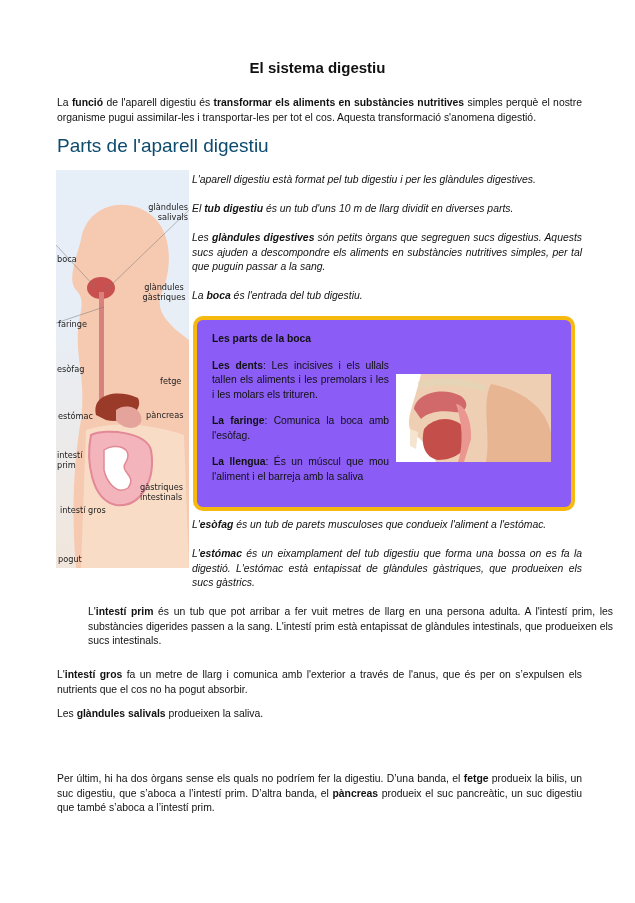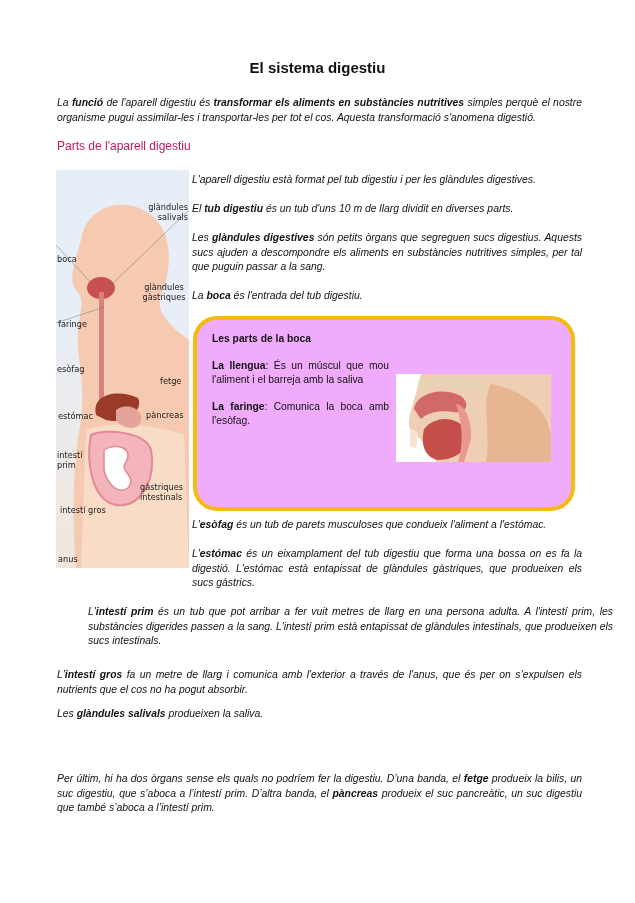--- a/index.html
+++ b/index.html
@@ -1,27 +1,27 @@
 <!DOCTYPE html>
 <html><head>
   <meta charset="utf-8">
   <style>
     html, body { margin: 0; padding: 0; background: #ffffff; }
     body { width: 635px; height: 903px; position: relative; overflow: hidden;
       font-family: "Liberation Sans", sans-serif; color: #111; font-size: 10.4px; line-height: 14.6px; }
     .abs { position: absolute; }
     .title { left: 0; width: 635px; top: 61px; text-align: center; font-size: 15px; font-weight: bold; }
-    .para { left: 57px; width: 525px; text-align: justify; font-style: italic; }
+    .para { left: 57px; width: 525px; text-align: justify; }
     .right { left: 192px; width: 390px; text-align: justify; font-style: italic; }
-    .h2 { left: 57px; top: 139px; font-size: 12px; color: #be185d; }
+    .h2 { left: 57px; top: 139px; font-size: 19px; color: #0c4a6e; }
     b { font-weight: bold; }
     .anat { left: 56px; top: 170px; width: 133px; height: 398px; overflow: hidden;
       background: linear-gradient(180deg, #e6eef8 0%, #e8eef6 40%, #f1e6dc 100%); }
     .lbl { position: absolute; font-size: 8.2px; line-height: 10px; color: #222; font-family: "DejaVu Sans", sans-serif; }
-    .box { left: 193px; top: 316px; width: 374px; height: 187px; border: 4px solid #f5b90f; border-radius: 24px; background: #f0abfc; }
+    .box { left: 193px; top: 316px; width: 374px; height: 187px; border: 4px solid #f5b90f; border-radius: 10px; background: #8b5cf6; }
     .box-inner { position: absolute; left: 15px; top: 12px; width: 177px; font-size: 10.3px; line-height: 14.5px; text-align: justify; }
     .box-inner p { margin: 0 0 12px 0; }
     .head { left: 396px; top: 374px; width: 155px; height: 88px; overflow: hidden; }
   </style>
 </head>
 <body>
 
 <div class="abs title">El sistema digestiu</div>
 
 <div class="abs para" style="top:96px;"><span>La </span><b>funció</b><span> de l'aparell digestiu és </span><b>transformar els aliments en substàncies nutritives</b><span> simples perquè el nostre organisme pugui assimilar-les i transportar-les per tot el cos. Aquesta transformació s'anomena digestió.</span></div>
@@ -46,33 +46,34 @@
   <span class="lbl" style="left:1px;top:84px;">boca</span>
   <span class="lbl" style="left:84px;top:112px;text-align:center;width:48px;">glàndules gàstriques</span>
   <span class="lbl" style="left:2px;top:149px;">faringe</span>
   <span class="lbl" style="left:1px;top:194px;">esòfag</span>
   <span class="lbl" style="left:104px;top:206px;">fetge</span>
   <span class="lbl" style="left:2px;top:241px;">estómac</span>
   <span class="lbl" style="left:90px;top:240px;">pàncreas</span>
   <span class="lbl" style="left:1px;top:280px;width:34px;">intestí prim</span>
   <span class="lbl" style="left:84px;top:312px;width:48px;">gàstriques intestinals</span>
   <span class="lbl" style="left:4px;top:335px;">intestí gros</span>
-  <span class="lbl" style="left:2px;top:384px;">anus</span>
+  <span class="lbl" style="left:2px;top:384px;">pogut</span>
 </div>
 
 <div class="abs right" style="top:173px;">L'aparell digestiu està format pel tub digestiu i per les glàndules digestives.</div>
 <div class="abs right" style="top:202px;"><span>El </span><b>tub digestiu</b><span> és un tub d'uns 10 m de llarg dividit en diverses parts.</span></div>
 <div class="abs right" style="top:231px;"><span>Les </span><b>glàndules digestives</b><span> són petits òrgans que segreguen sucs digestius. Aquests sucs ajuden a descompondre els aliments en substàncies nutritives simples, per tal que puguin passar a la sang.</span></div>
 <div class="abs right" style="top:289px;"><span>La </span><b>boca</b><span> és l'entrada del tub digestiu.</span></div>
 
 <div class="abs box">
   <div class="box-inner">
     <p><b>Les parts de la boca</b></p>
+    <p><b>Les dents</b><span>: Les incisives i els ullals tallen els aliments i les premolars i les i les molars els trituren.</span></p>
+    <p><b>La faringe</b><span>: Comunica la boca amb l'esòfag.</span></p>
     <p><b>La llengua</b><span>: És un múscul que mou l'aliment i el barreja amb la saliva</span></p>
-    <p><b>La faringe</b><span>: Comunica la boca amb l'esòfag.</span></p>
   </div>
 </div>
 <div class="abs head">
   <svg width="155" height="88" viewBox="0 0 155 88">
     <rect x="0" y="0" width="155" height="88" fill="#fff"></rect>
     <path d="M25 0 L155 0 L155 88 L40 88 C35 70 18 62 14 55 C10 45 18 30 25 0 Z" fill="#efcfb3"></path>
     <path d="M95 10 C120 15 150 30 155 60 L155 88 L90 88 C95 60 85 30 95 10 Z" fill="#e7b592"></path>
     <path d="M18 35 C20 20 45 12 65 22 C75 30 70 40 58 38 C45 36 32 38 25 45 Z" fill="#d1696b"></path>
     <path d="M28 55 C40 40 65 42 72 60 C74 75 60 86 42 86 C30 84 24 72 28 55 Z" fill="#c44e4a"></path>
     <path d="M60 30 C68 30 76 45 75 65 L68 88 L62 88 C68 70 66 48 60 30 Z" fill="#e99790"></path>

